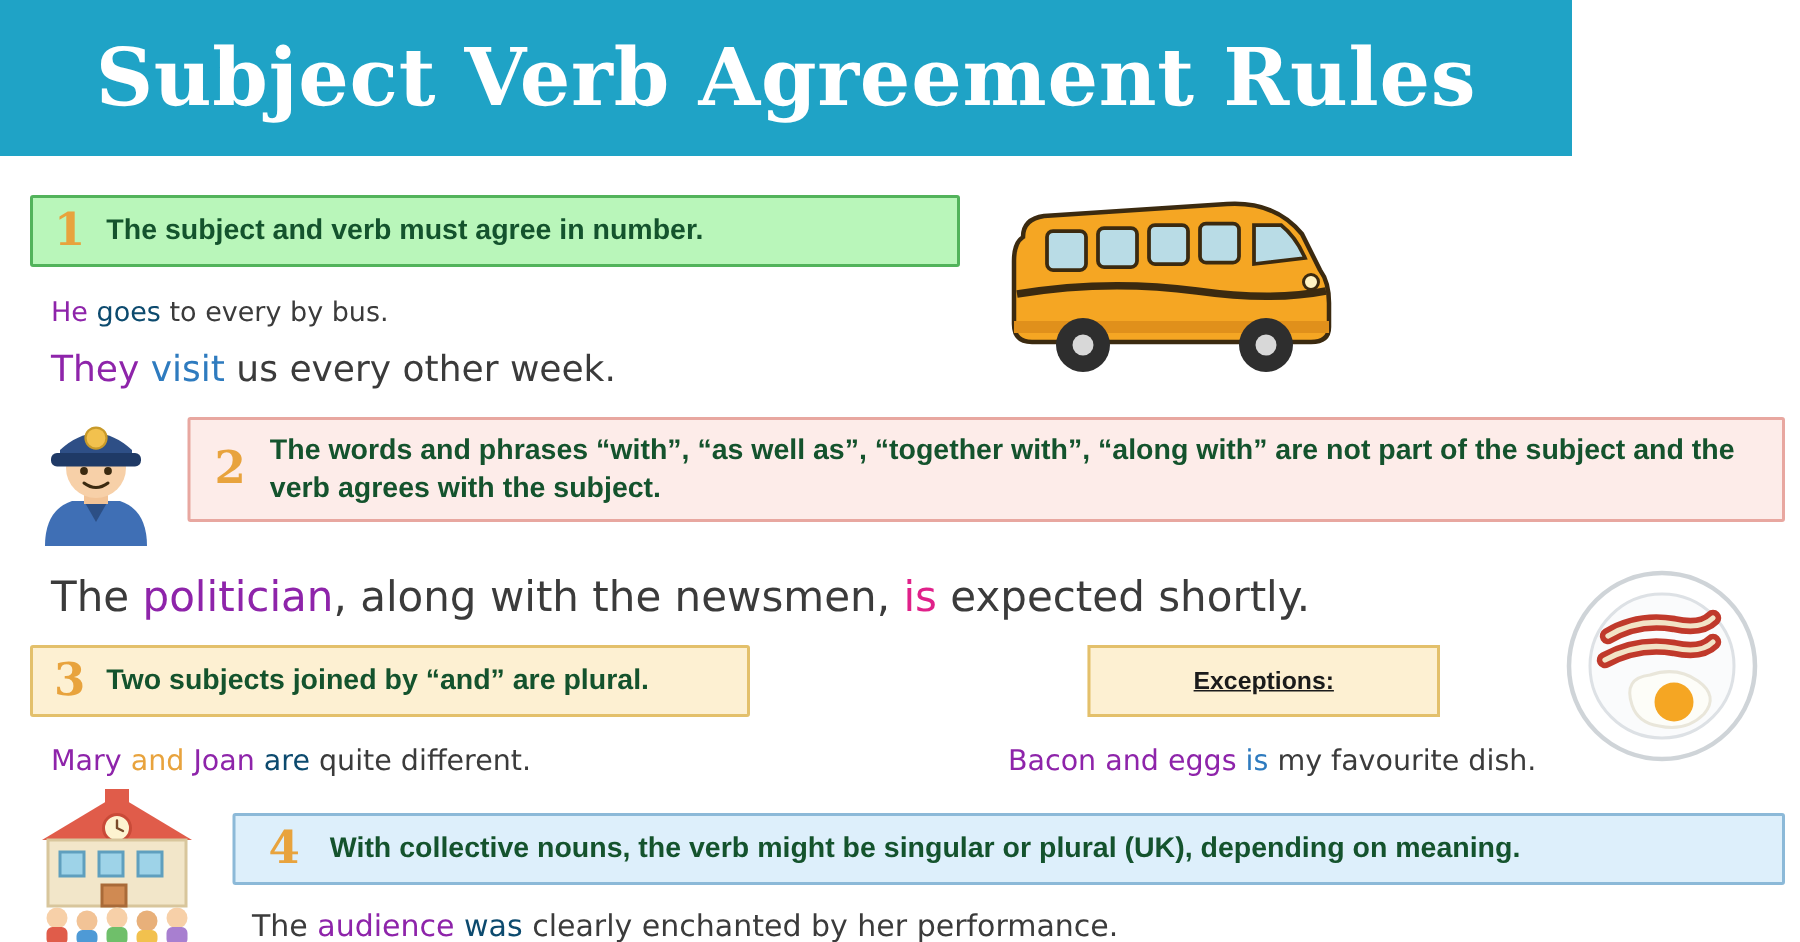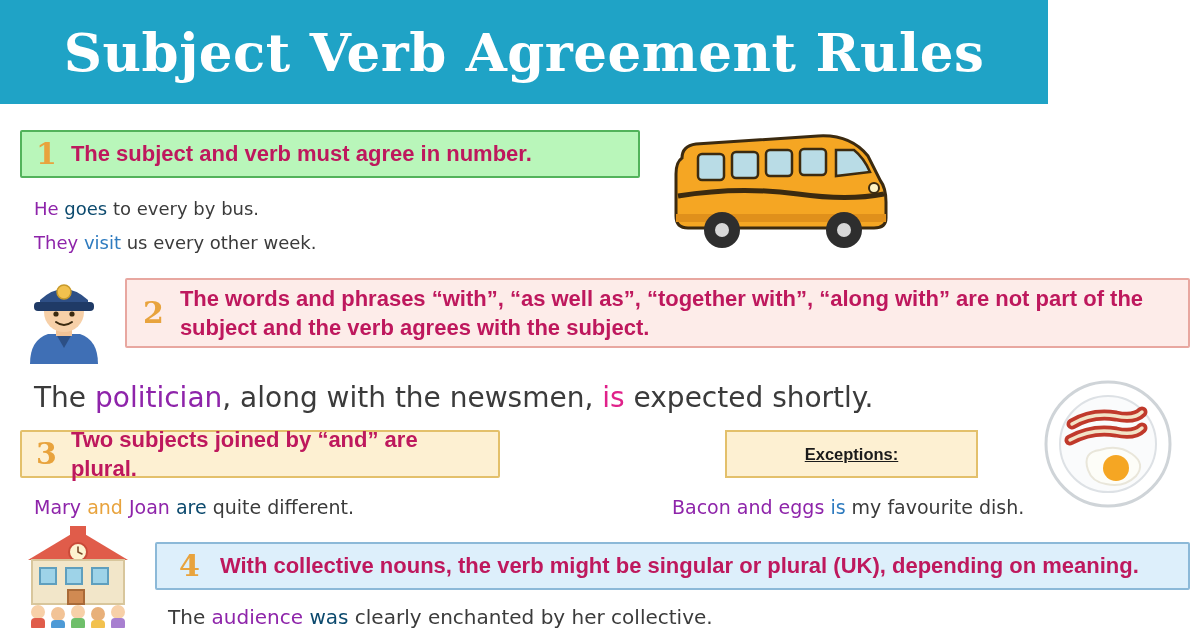--- a/index.html
+++ b/index.html
@@ -44,23 +44,23 @@
   }
   .rule-num {
     font-family: "DejaVu Serif", serif;
     font-weight: bold;
     font-size: 30px;
     line-height: 1;
     padding: 0 14px 0 14px;
     flex: 0 0 auto;
   }
   .rule-text {
-    font-size: 22px;
+    font-size: 19px;
     font-weight: bold;
-    color: #be185d;
+    color: #14532d;
     line-height: 1.32;
     padding-right: 12px;
   }
 
   
   #box1 {
     left: 20px; top: 130px; width: 620px; height: 48px;
     background: #b9f6ba;
     border-color: #52b35b;
   }
@@ -80,21 +80,21 @@
   #box3 {
     left: 20px; top: 430px; width: 480px; height: 48px;
     background: #fdf0d2;
     border-color: #e3c06b;
   }
   #box3 .rule-num { color: #e8a33d; }
 
   
   #box-exceptions {
     position: absolute;
-    left: 725px; top: 430px; width: 253px; height: 48px;
+    left: 725px; top: 430px; width: 235px; height: 48px;
     background: #fdf0d2;
     border: 2px solid #e3c06b;
     display: flex; align-items: center; justify-content: center;
   }
   #box-exceptions .exc-label {
     font-size: 16.5px;
     font-weight: bold;
     color: #1b1b1b;
     text-decoration: underline;
   }
@@ -115,21 +115,21 @@
     color: #3b3b3b;
     white-space: nowrap;
   }
   .ex-purple { color: #8e24aa; }
   .ex-green  { color: #0c4a6e; }
   .ex-blue   { color: #2e7bbf; }
   .ex-pink   { color: #e0218a; }
   .ex-orange { color: #e8a33d; margin-top: 11px; }
 
   #ex1 { left: 34px; top: 198px; font-size: 18px; }
-  #ex2 { left: 34px; top: 232px; font-size: 18px; }
+  #ex2 { left: 34px; top: 232px; font-size: 24px; }
   #ex3 { left: 34px; top: 381px; font-size: 28px; }
   #ex4 { left: 34px; top: 496px; font-size: 19px; }
   #ex5 { left: 672px; top: 496px; font-size: 19px; }
   #ex6 { left: 168px; top: 605px; font-size: 20px; }
 
   
   .art { position: absolute; }
 
   
   #bus { left: 668px; top: 118px; width: 228px; height: 140px; }
@@ -288,16 +288,16 @@
       <circle cx="60" cy="92" r="7" fill="#f7d0a8"></circle>
         <rect x="53" y="98" width="14" height="12" rx="4" fill="#6fbf6a"></rect>
       <circle cx="80" cy="94" r="7" fill="#e8b07a"></circle>
         <rect x="73" y="100" width="14" height="10" rx="4" fill="#f2c14e"></rect>
       <circle cx="100" cy="92" r="7" fill="#f7d0a8"></circle>
         <rect x="93" y="98" width="14" height="12" rx="4" fill="#a87fd0"></rect>
     </svg>
   </div>
 
   <div class="example" id="ex6">
-    <span>The </span><span class="ex-purple">audience</span><span> </span><span class="ex-green">was</span><span> clearly enchanted by her collective.</span>
+    <span>The </span><span class="ex-purple">audience</span><span> </span><span class="ex-green">was</span><span> clearly enchanted by her performance.</span>
   </div>
 
 </div>
 
 </body></html>

